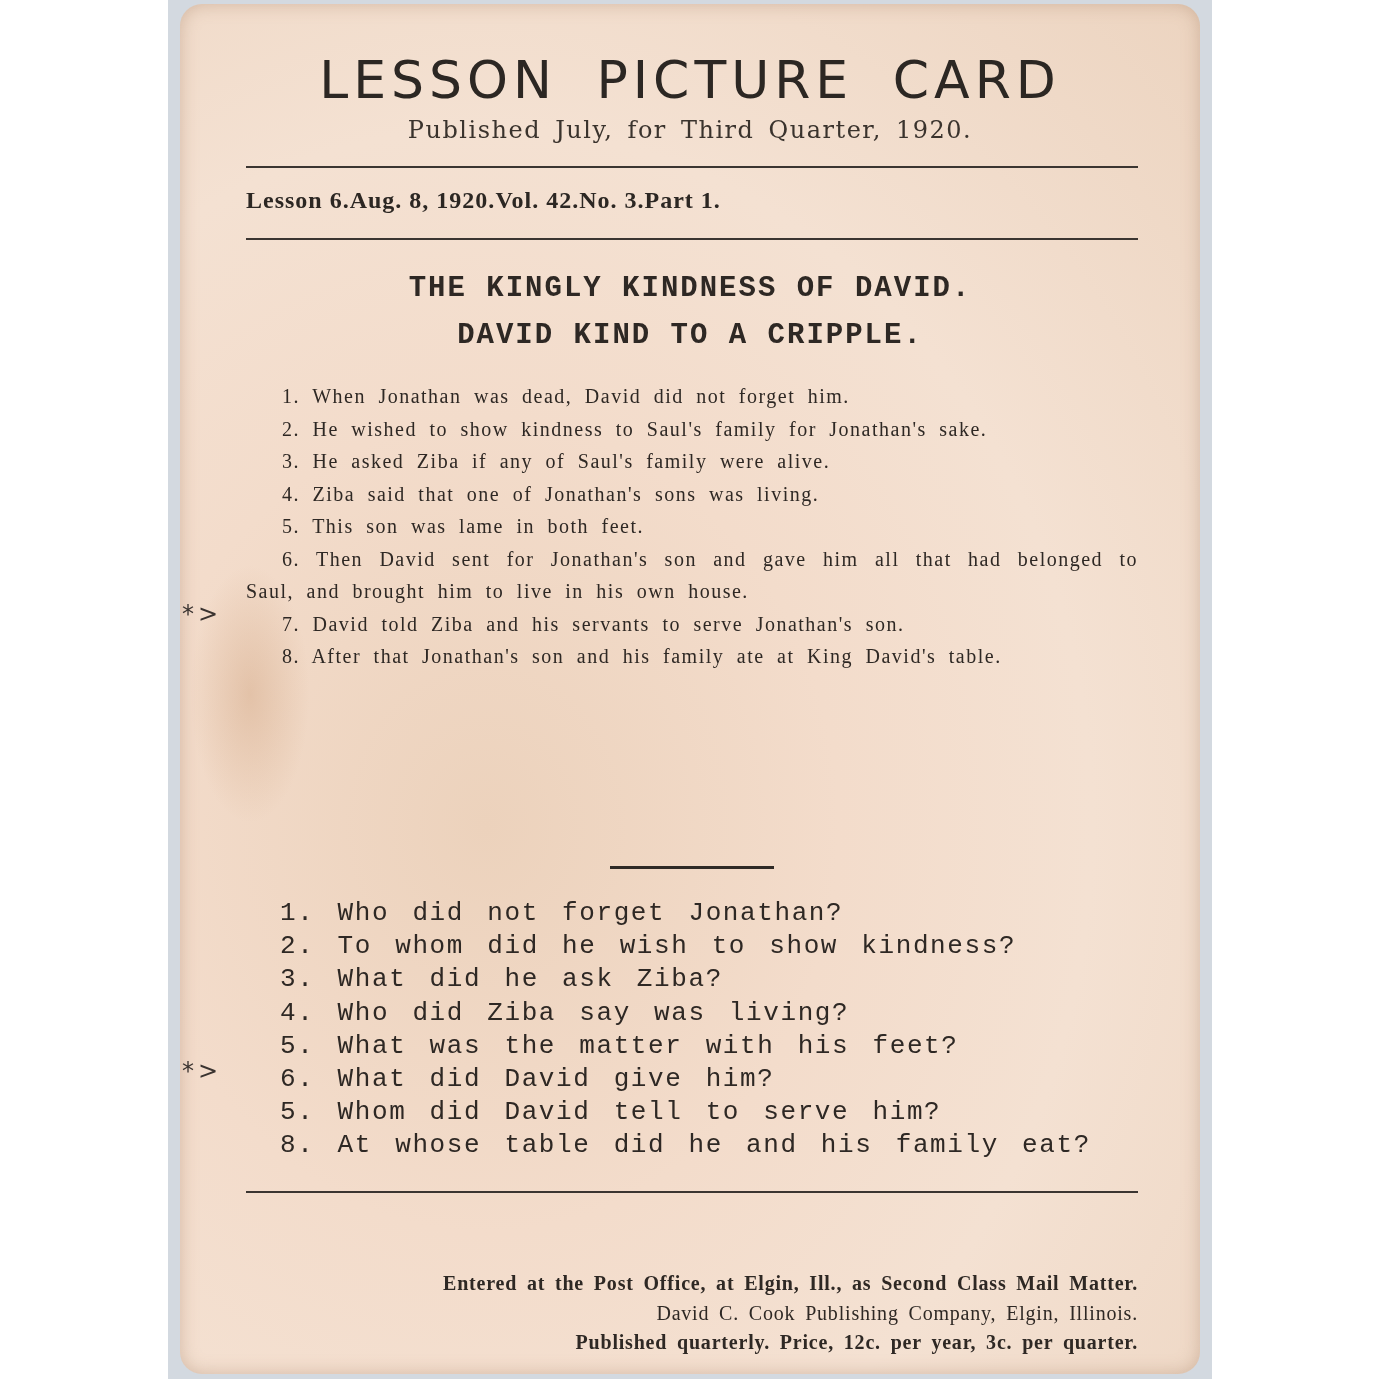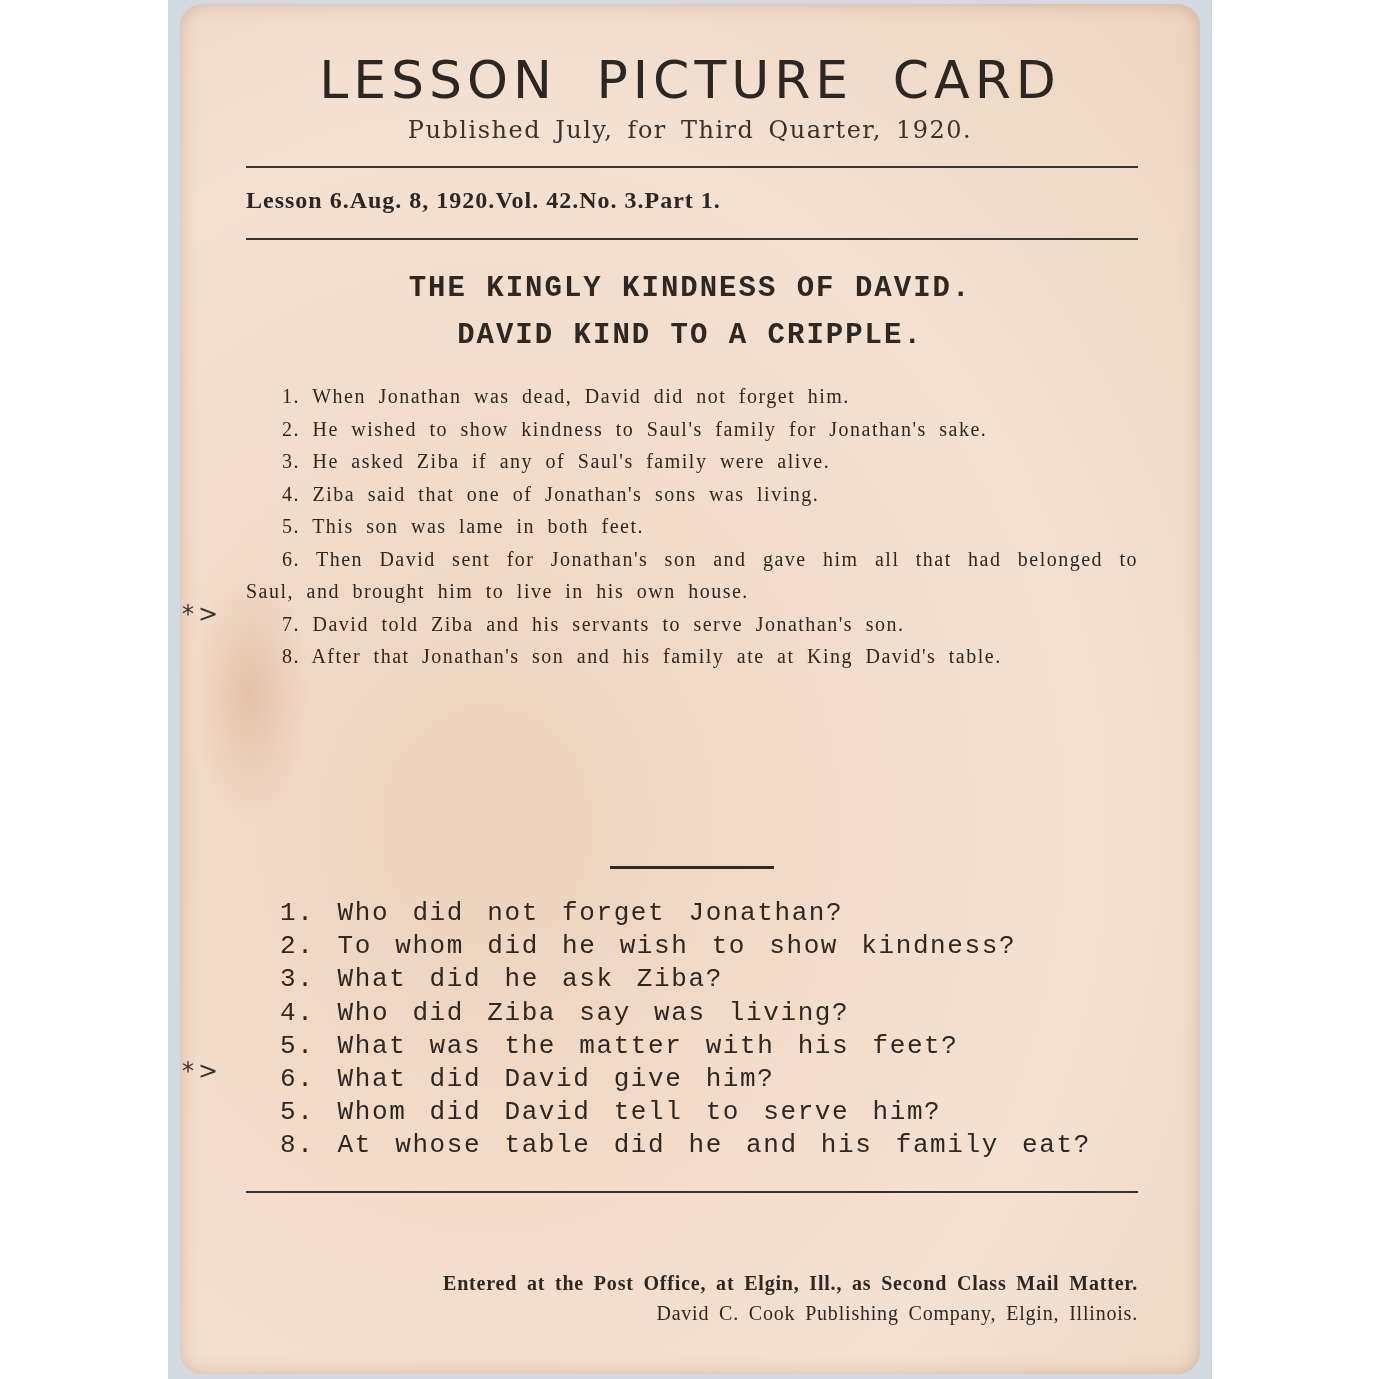--- a/index.html
+++ b/index.html
@@ -122,14 +122,15 @@
     <div>8. At whose table did he and his family eat?</div>
   </div>
 
   <div class="mark" style="left:2px; top:1053px;">*&gt;</div>
 
   <div class="rule" style="top:1187px;"></div>
 
   <div class="footer">
     <div class="b">Entered at the Post Office, at Elgin, Ill., as Second Class Mail Matter.</div>
     <div>David C. Cook Publishing Company, Elgin, Illinois.</div>
+    <div class="b">Published quarterly. Price, 12c. per year, 3c. per quarter.</div>
   </div>
 </div>
 
 </body></html>

